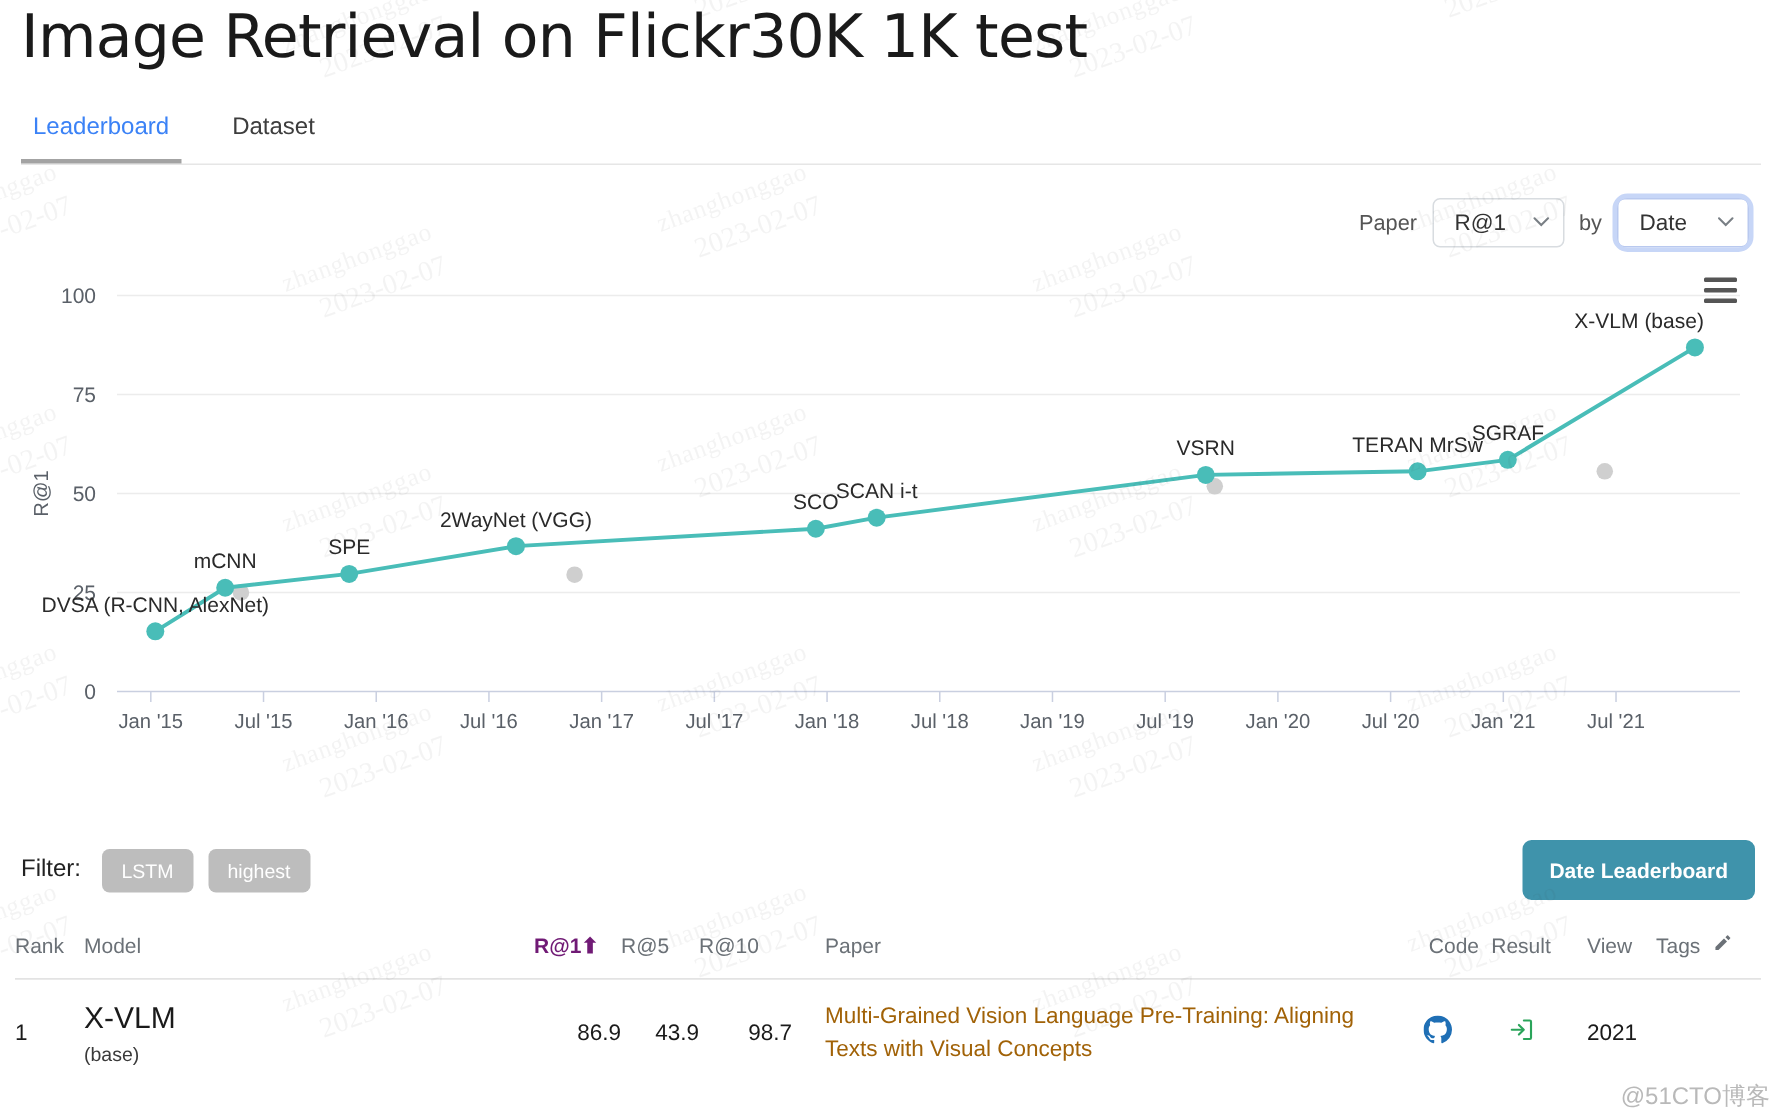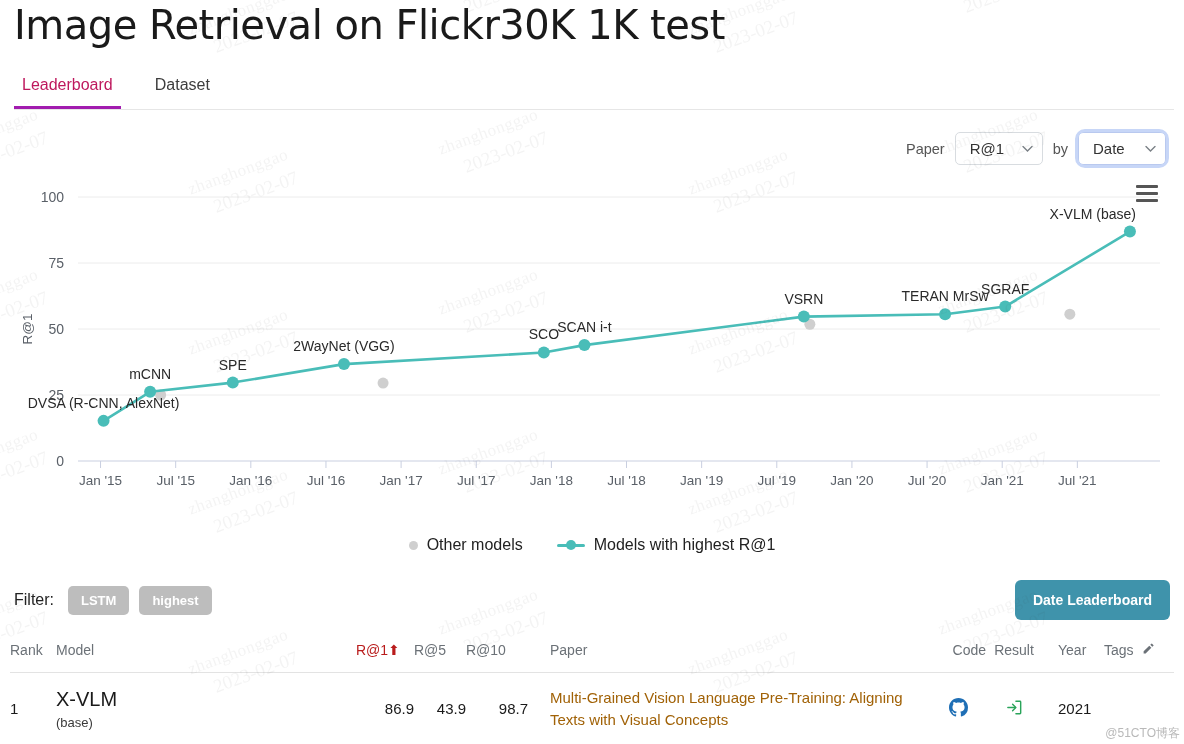--- a/index.html
+++ b/index.html
@@ -21,21 +21,21 @@
   .wm i { display:block; font-style:normal; font-size:19px; margin-left:18px; }
 
   
   .page { position:relative; z-index:2; padding:0 10px; }
   h1.title {
     font-size:40px; font-weight:400; margin:2px 0 0 4px; letter-spacing:-0.5px;
     color:#1a1a1a; line-height:1.15; font-family:"DejaVu Sans", sans-serif;
   }
   .tabs { display:flex; gap:26px; margin:24px 0 0 4px; border-bottom:1px solid #e6e6e6; position:relative; }
   .tab { font-size:16px; color:#3d3d3d; padding:4px 8px 12px 8px; cursor:pointer; }
-  .tab.active { border-bottom:3px solid #a21caf; color:#be185d; }
+  .tab.active { border-bottom:3px solid #a3a3a3; color:#3b82f6; }
 
   
   .chart-controls {
     display:flex; align-items:center; justify-content:flex-end;
     gap:10px; margin:22px 8px 0 0; font-size:14.5px; color:#555;
   }
   .sel {
     appearance:none; -webkit-appearance:none;
     border:1px solid #d8dce0; border-radius:5px; background:#fff;
     padding:7px 30px 7px 14px; font-size:15px; color:#333;
@@ -61,44 +61,44 @@
   .dot-grey { width:9px; height:9px; border-radius:50%; background:#cfcfcf; }
   .line-teal { width:28px; height:3px; background:#49bdb8; position:relative; border-radius:2px; }
   .line-teal::after { content:""; position:absolute; left:9px; top:-3.5px; width:10px; height:10px;
                       border-radius:50%; background:#49bdb8; }
 
   
   .filter-row { display:flex; align-items:center; margin:26px 4px 0 4px; }
   .filter-label { font-size:16px; color:#222; margin-right:14px; }
   .chip {
     background:#bdbdbd; color:#fff; border-radius:5px; padding:7px 13px;
-    font-size:13px; font-weight:bold; margin-right:10px; cursor:pointer;
+    font-size:13px; font-weight:normal; margin-right:10px; cursor:pointer;
     font-family:"Liberation Sans", sans-serif;
   }
   .edit-btn {
     margin-left:auto; background:#3f93ab; color:#fff; border:none; border-radius:6px;
     padding:12px 18px; font-size:14px; font-weight:bold; cursor:pointer;
     font-family:"Liberation Sans", sans-serif;
   }
 
   
   table.lb { width:100%; border-collapse:collapse; margin-top:22px; }
   table.lb th {
     font-size:14px; font-weight:400; color:#6b7177; text-align:left;
     padding:0 0 14px 0; border-bottom:1px solid #e3e3e3; white-space:nowrap;
   }
-  table.lb th.sorted { color:#b91c1c; font-weight:normal; }
+  table.lb th.sorted { color:#701a75; font-weight:bold; }
   table.lb td { padding:14px 0; font-size:15px; color:#1a1a1a; vertical-align:middle; }
   .num { text-align:right; padding-right:0; }
   th.num { text-align:right; }
   .model-name { font-weight:normal; font-size:20px; }
   .model-sub { font-size:13px; color:#3a3a3a; margin-top:4px; }
   .paper-link { color:#a16207; font-size:15px; line-height:1.45; cursor:pointer; }
   .ic { cursor:pointer; display:inline-block; line-height:0; }
-  .corner-tag { position:absolute; right:4px; bottom:2px; font-size:12px; color:#b9b9b9; z-index:6; }
+  .corner-tag { position:absolute; right:4px; bottom:2px; font-size:16px; color:#b9b9b9; z-index:6; }
 </style>
 </head>
 <body>
 
 <div id="watermarks">
     <div class="wm" style="left: -60px; top: -40px;">
       <b>zhanghonggao</b>
       <i>2023-02-07</i>
     </div>
     <div class="wm" style="left: 190px; top: 0px;">
@@ -299,50 +299,40 @@
         <text x="793.8416666666853" y="124.59199999999998" text-anchor="middle" font-size="14" fill="#2a2a2a" font-family="&quot;Liberation Sans&quot;, sans-serif">VSRN</text>
         <circle cx="935.1027777777696" cy="135.21599999999998" r="6" fill="#49bdb8"></circle>
         <text x="935.1027777777696" y="122.21599999999998" text-anchor="middle" font-size="14" fill="#2a2a2a" font-family="&quot;Liberation Sans&quot;, sans-serif">TERAN MrSw</text>
         <circle cx="995.213888888894" cy="127.56" r="6" fill="#49bdb8"></circle>
         <text x="995.213888888894" y="114.56" text-anchor="middle" font-size="14" fill="#2a2a2a" font-family="&quot;Liberation Sans&quot;, sans-serif">SGRAF</text>
         <circle cx="1119.9444444444377" cy="52.583999999999975" r="6" fill="#49bdb8"></circle>
         <text x="1125.9444444444377" y="39.583999999999975" text-anchor="end" font-size="14" fill="#2a2a2a" font-family="&quot;Liberation Sans&quot;, sans-serif">X-VLM (base)</text>
       </svg>
   </div>
 
-  <div class="legend">
-    <div class="legend-item">
-      <span class="dot-grey"></span>
-      <span>Other models</span>
-    </div>
-    <div class="legend-item">
-      <span class="line-teal"></span>
-      <span>Models with highest R@1</span>
-    </div>
-  </div>
 
   <div class="filter-row">
     <span class="filter-label">Filter:</span>
     <span class="chip">LSTM</span>
     <span class="chip">highest</span>
     <button class="edit-btn">Date Leaderboard</button>
   </div>
 
   <table class="lb">
     <thead>
       <tr>
         <th style="width:46px">Rank</th>
         <th style="width:300px">Model</th>
         <th class="num sorted" style="width:58px">R@1⬆</th>
         <th class="num" style="width:52px">R@5</th>
         <th class="num" style="width:62px">R@10</th>
         <th style="padding-left:22px">Paper</th>
         <th style="width:56px;text-align:right">Code</th>
         <th style="width:56px;text-align:center">Result</th>
-        <th style="width:62px;padding-left:16px">Year</th>
+        <th style="width:62px;padding-left:16px">View</th>
         <th style="width:70px">
           <span>Tags</span>
           <span class="ic" style="margin-left:5px">
             <svg width="13" height="13" viewBox="0 0 16 16">
                 <path d="M2 11.5V14h2.5l7-7L9 4.5l-7 7z" fill="#6b7177"></path>
                 <path d="M13.9 3.6L12.4 2.1a.6.6 0 00-.85 0L10.2 3.45l2.5 2.5 1.35-1.35a.6.6 0 000-.85z" fill="#6b7177"></path>
               </svg>
           </span>
         </th>
       </tr>

